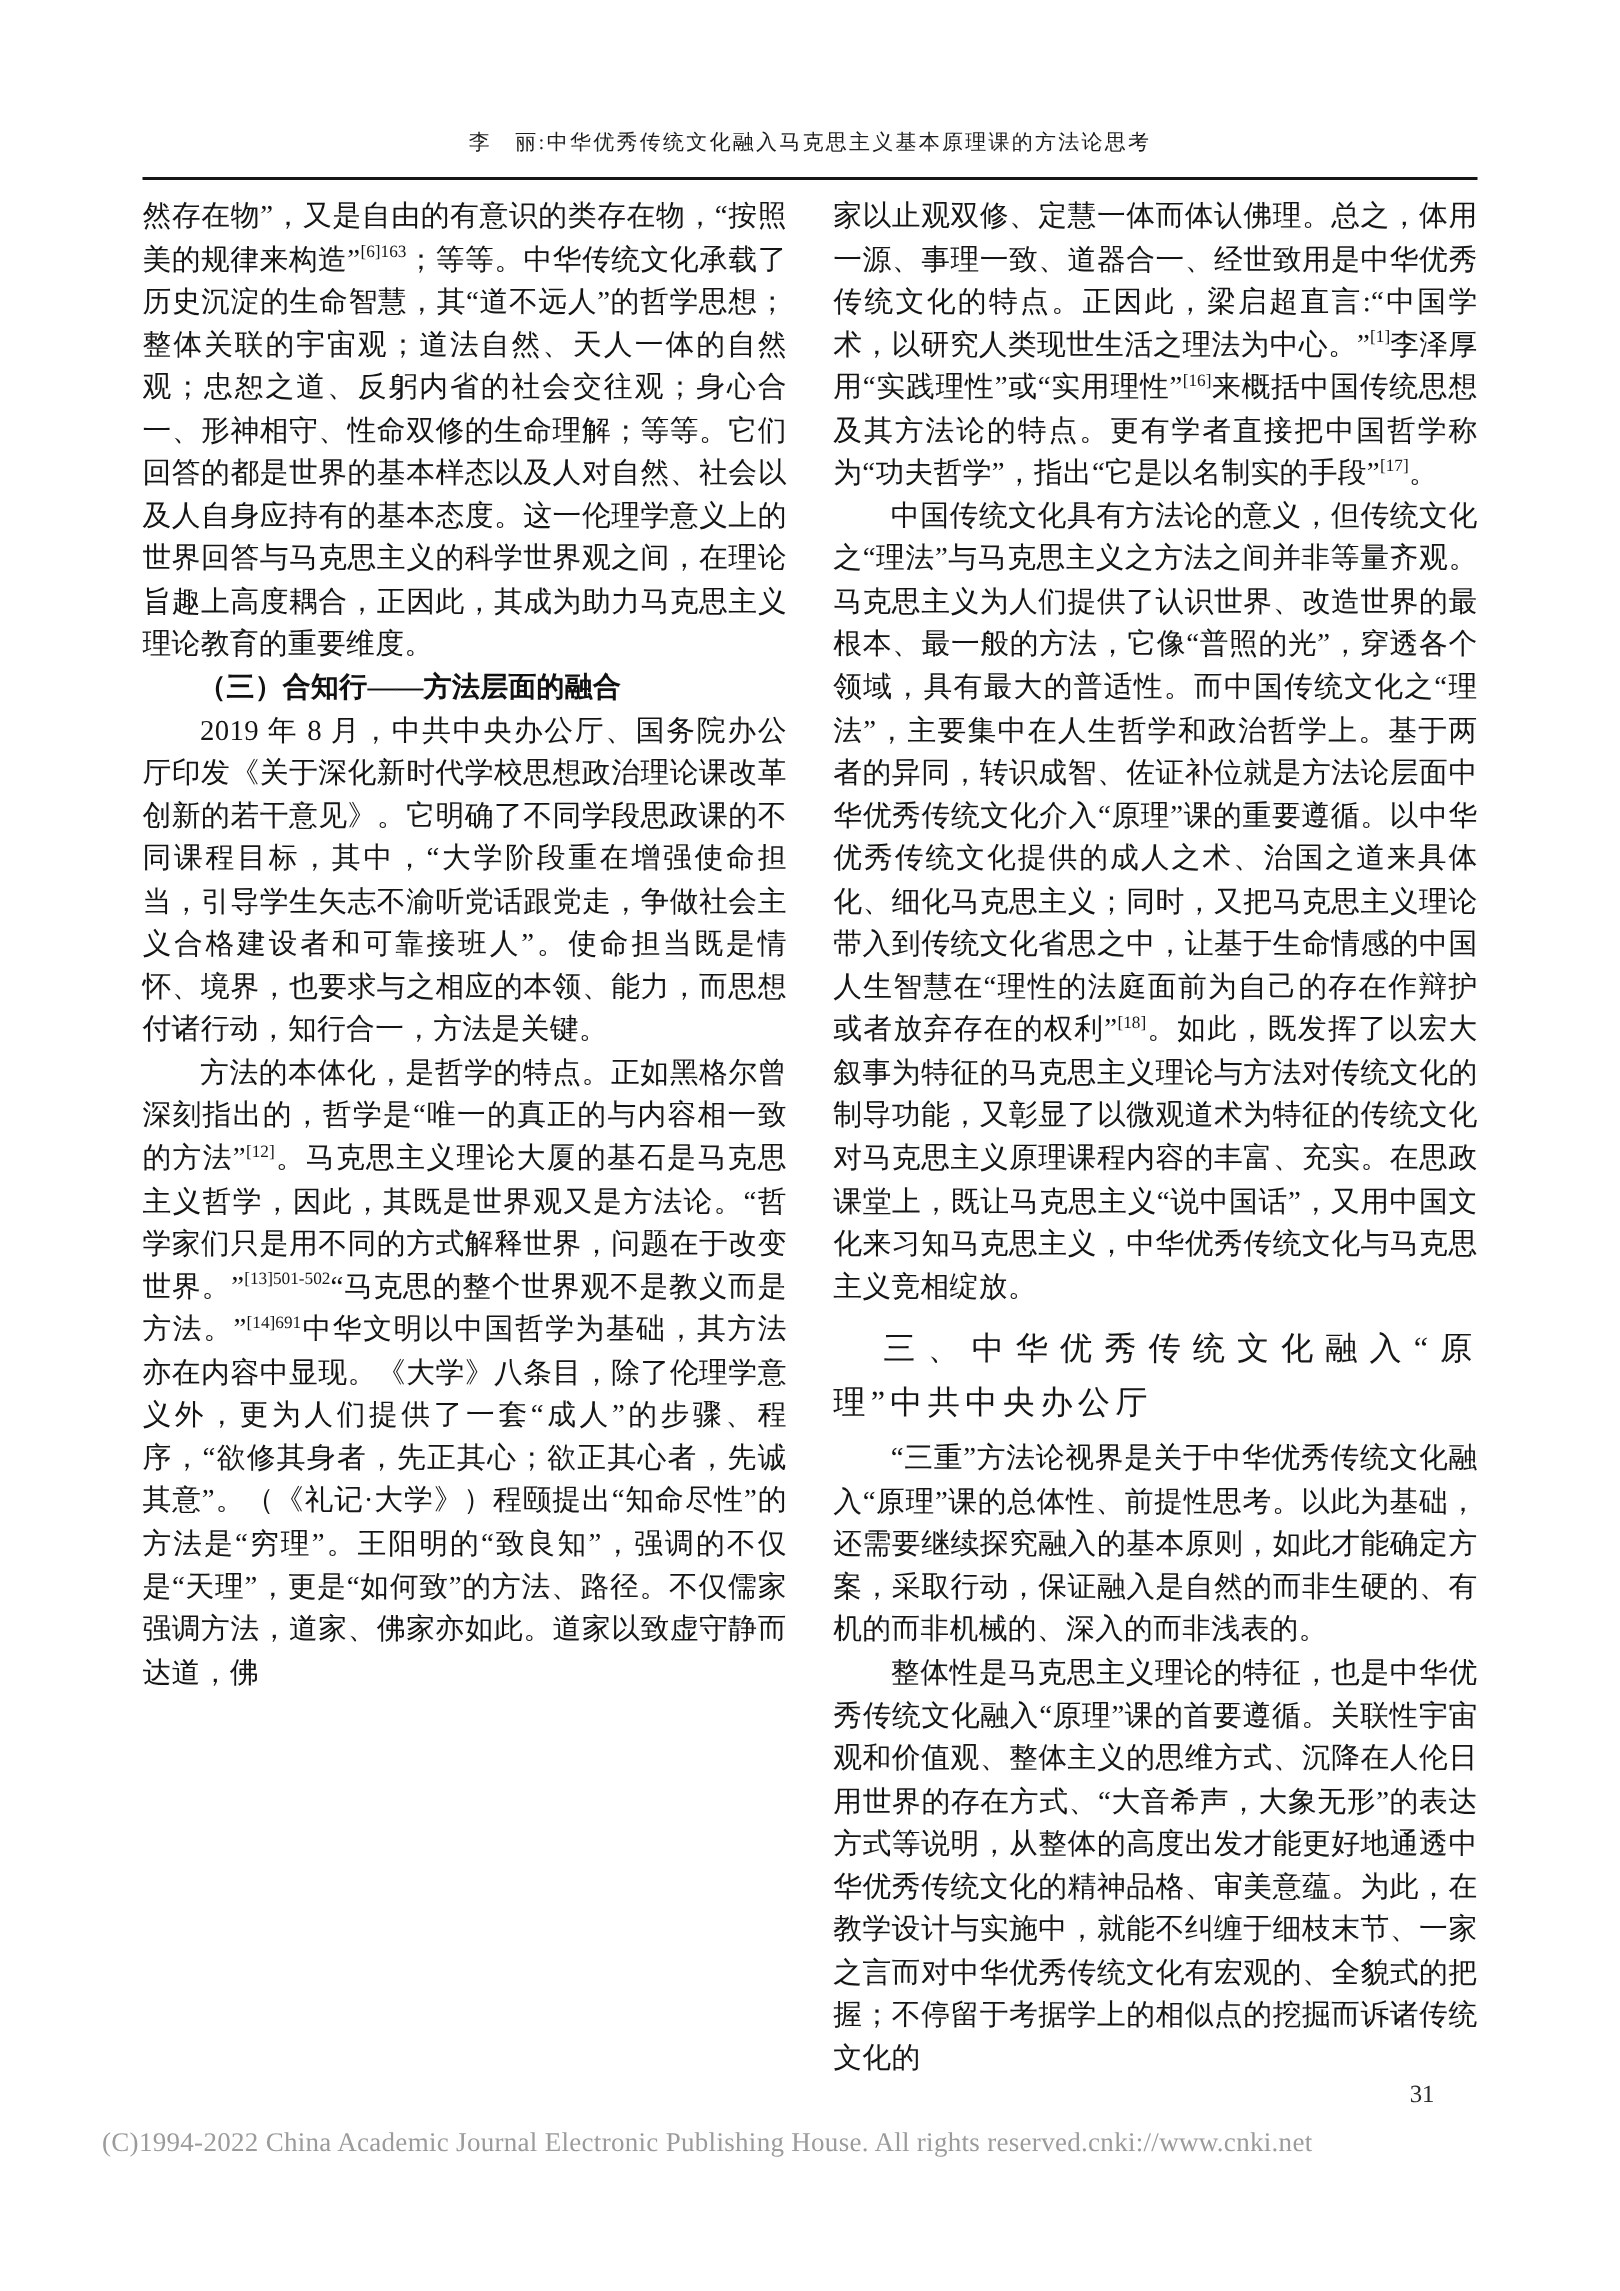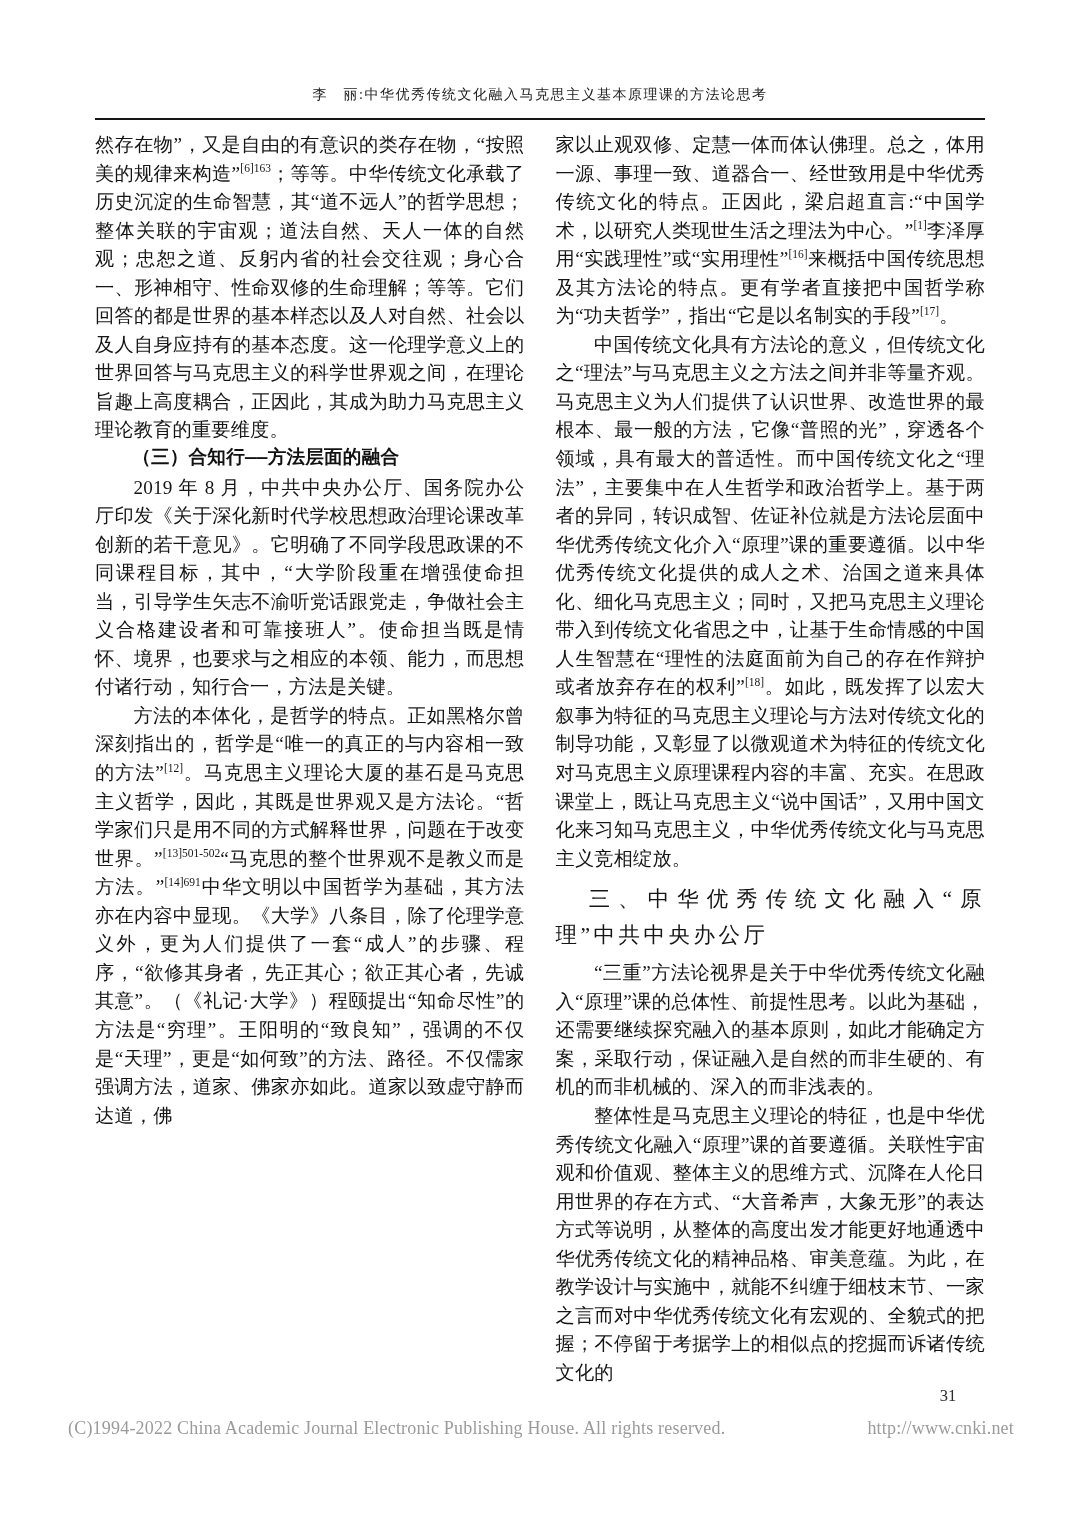--- a/index.html
+++ b/index.html
@@ -28,21 +28,21 @@
   .col {
     width: 429.5px;
     font-size: 19.2px; line-height: 28.55px;
     text-align: justify;
     letter-spacing: 0.2px;
   }
   .col p, .col h2, .col h3 { margin: 0; }
   .paragraph { text-indent: 2em; }
   .paragraph.no-indent { text-indent: 0; }
   .subheading {
-    font-family: Liberation Mono, monospace;
+    font-family: Liberation Serif, serif;
     font-weight: bold;
     font-size: 18.6px; line-height: 28.55px;
     text-indent: 2em;
     color: #111;
   }
   .section-heading {
     font-weight: normal;
     font-size: 21.5px; line-height: 36px;
     letter-spacing: 3.5px;
     text-indent: 1.55em;
@@ -52,21 +52,21 @@
   sup.cite {
     font-size: 11.5px; line-height: 0;
     letter-spacing: 0; vertical-align: super; margin-top: 18px;
   }
   .page-number {
     position: absolute; top: 1386px; left: 900px; width: 96px;
     text-align: center; font-size: 16.5px; color: #2a2a2a;
   }
   .footer {
     position: absolute; top: 1418px; left: 68px; width: 946px;
-    display: flex; justify-content: space-between;
+    display: flex; 
     color: #9b9b9b; font-size: 18px; letter-spacing: 0.2px;
     white-space: nowrap;
   }
 </style>
 </head>
 <body>
 
 <div class="running-head">李　丽:中华优秀传统文化融入马克思主义基本原理课的方法论思考</div>
 
 <hr class="head-rule">
@@ -84,14 +84,14 @@
       <h2 class="section-heading">三、中华优秀传统文化融入“原理”中共中央办公厅</h2>
       <p class="paragraph">“三重”方法论视界是关于中华优秀传统文化融入“原理”课的总体性、前提性思考。以此为基础，还需要继续探究融入的基本原则，如此才能确定方案，采取行动，保证融入是自然的而非生硬的、有机的而非机械的、深入的而非浅表的。</p>
       <p class="paragraph">整体性是马克思主义理论的特征，也是中华优秀传统文化融入“原理”课的首要遵循。关联性宇宙观和价值观、整体主义的思维方式、沉降在人伦日用世界的存在方式、“大音希声，大象无形”的表达方式等说明，从整体的高度出发才能更好地通透中华优秀传统文化的精神品格、审美意蕴。为此，在教学设计与实施中，就能不纠缠于细枝末节、一家之言而对中华优秀传统文化有宏观的、全貌式的把握；不停留于考据学上的相似点的挖掘而诉诸传统文化的</p>
     </div>
 </div>
 
 <div class="page-number">31</div>
 
 <div class="footer">
   <span>(C)1994-2022 China Academic Journal Electronic Publishing House. All rights reserved.</span>
-  <span>http://www.cnki.net</span>
+  <span>cnki://www.cnki.net</span>
 </div>
 
 </body></html>

